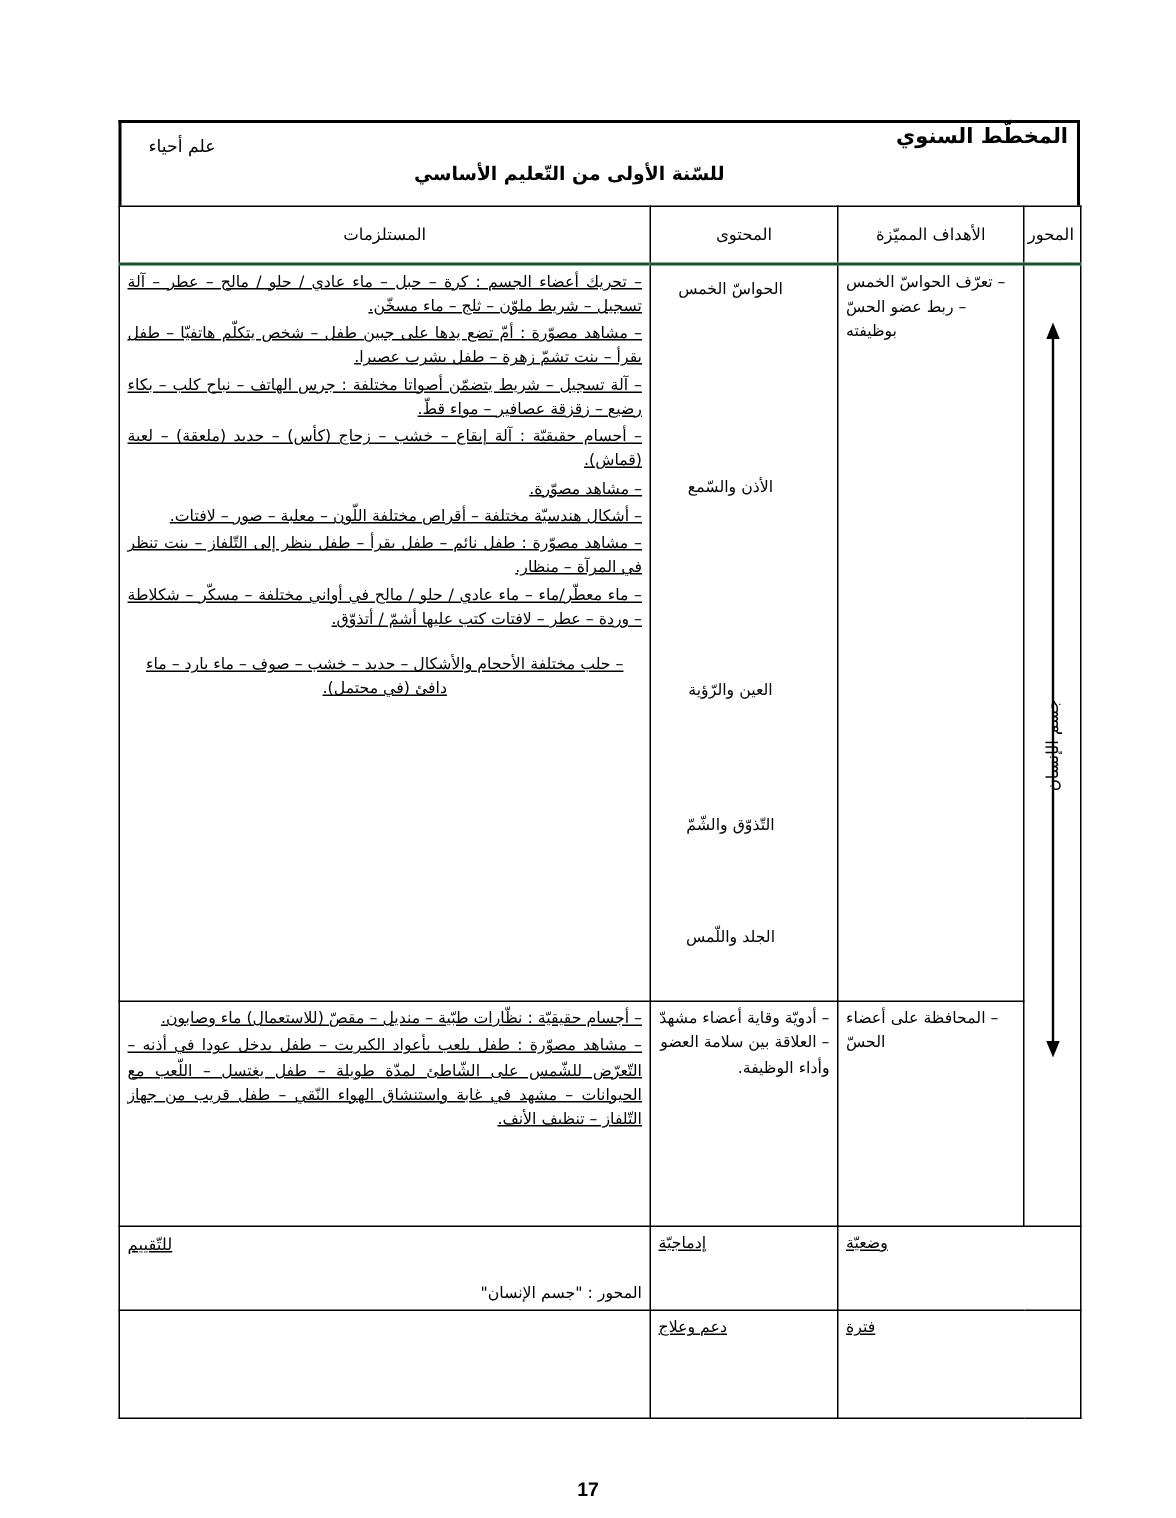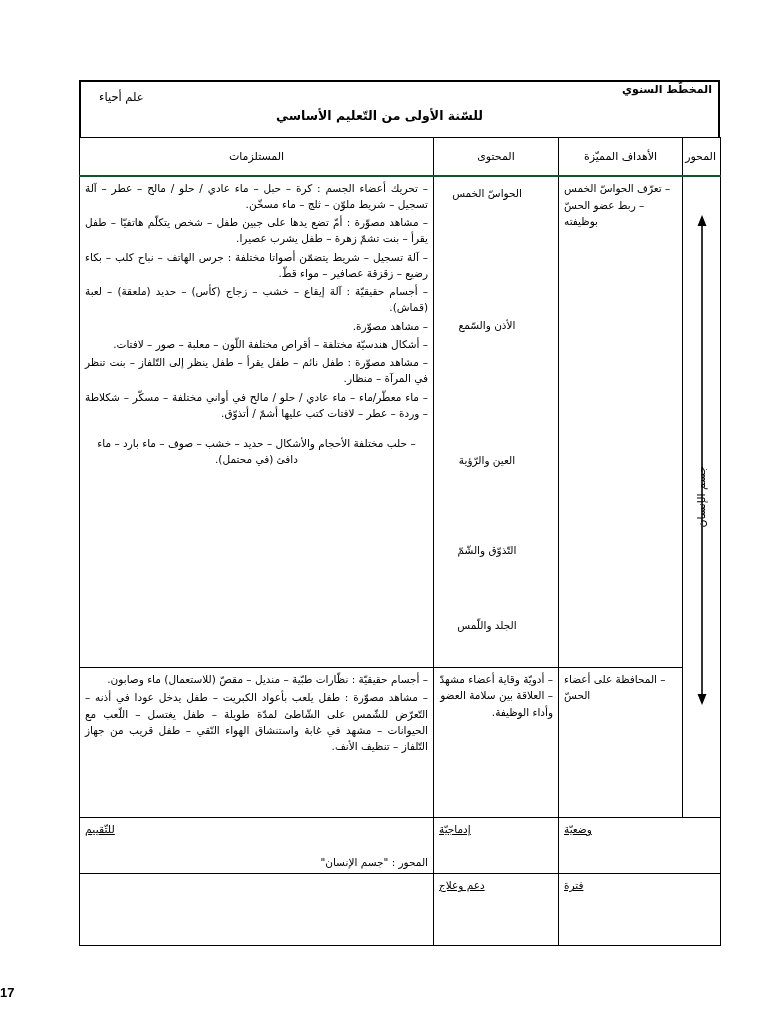--- a/index.html
+++ b/index.html
@@ -32,21 +32,21 @@
     top: 80px;
     width: 641px;
     height: 57px;
     border: 2px solid #000;
     border-bottom: none;
   }
   .head-right-title {
     position: absolute;
     right: 6px;
     top: 1px;
-    font-size: 11px;
+    font-size: 14px;
     font-weight: bold;
     letter-spacing: .3px;
   }
   .head-left-title {
     position: absolute;
     left: 18px;
     top: 8px;
     font-size: 11.5px;
     font-weight: normal;
   }
@@ -125,21 +125,21 @@
   .cont-cell  { text-align: center; padding: 0; position: relative; }
   .cont-line  {
     position: absolute;
     left: 4px; right: 22px;
     text-align: center;
     font-size: 10.5px;
   }
   .cont-cell2 { text-align: center; padding-top: 8px; }
   .cont-cell2 p { margin: 0 0 1px 0; text-align: right; }
 
-  .req-cell   { text-align: right; padding: 5px 6px 6px 6px; }
+  .req-cell   { text-align: right; padding: 5px 6px 6px 6px; text-decoration: underline; }
   .req-cell p { margin: 0 0 2px 0; text-align: justify; text-align-last: right; }
   .req-gap    { height: 12px; }
 
   
   .spaced {
     text-align: left;
     font-size: 11px;
     letter-spacing: 5px;
     font-weight: normal;
     white-space: nowrap;
@@ -152,21 +152,21 @@
     margin-top: 16px;
     text-align: right;
     font-size: 10.5px;
     letter-spacing: 0;
   }
 
   .page-number {
     position: absolute;
     left: 0; right: 0;
     top: 985px;
-    text-align: left;
+    text-align: center;
     font-size: 13px;
     font-weight: bold;
     font-family: "Liberation Sans", sans-serif;
   }
 </style>
 </head>
 <body>
 
 <div class="page">
 

